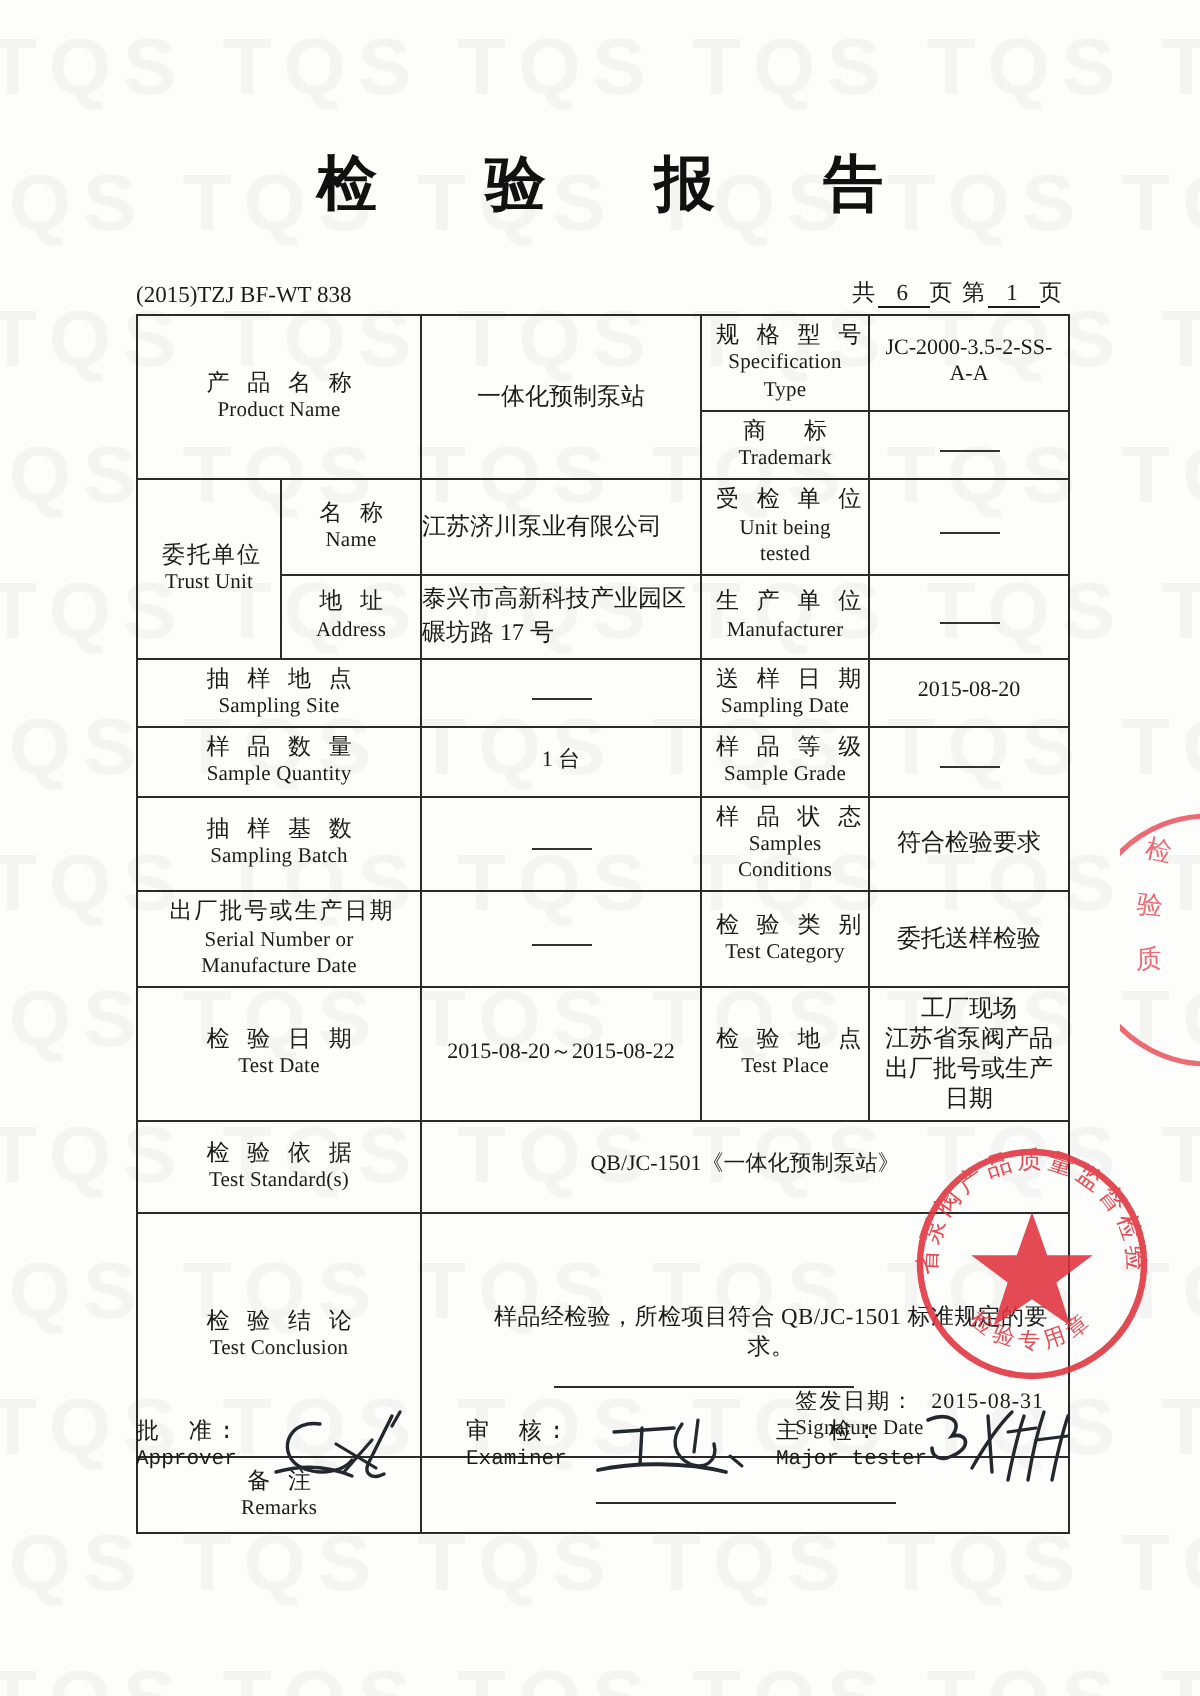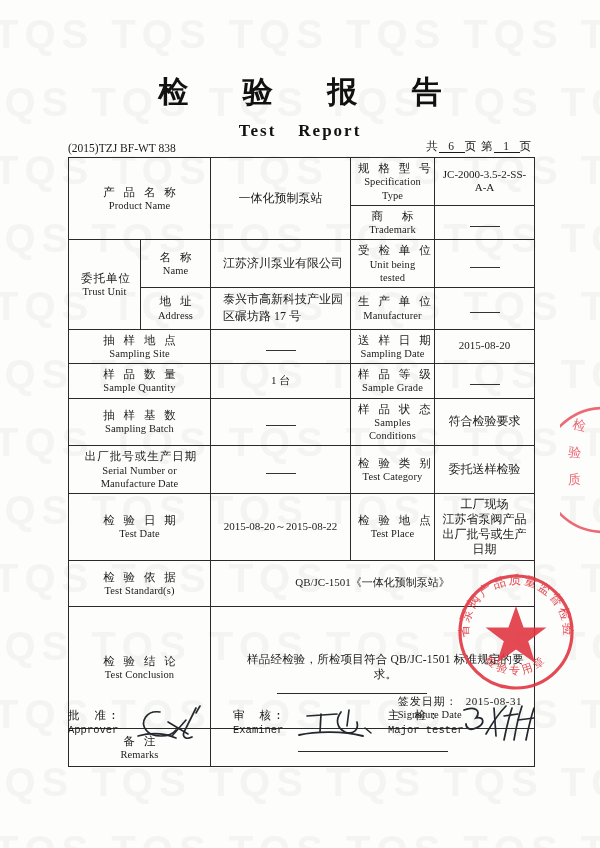--- a/index.html
+++ b/index.html
@@ -109,21 +109,21 @@
   .lbl-en {
     font-size: 10.5px;
     letter-spacing: 0.1px;
   }
   .val {
     font-size: 11.5px;
   }
   .val.cn { font-size: 12px; }
   .val.left {
     text-align: left;
-    padding-left: 12px;
+    padding-left: 0;
     line-height: 1.45;
   }
   .dash {
     display: inline-block;
     width: 30px;
     border-bottom: 1.4px solid #333;
     vertical-align: middle;
     height: 7px;
   }
   td.std-cell {
@@ -230,23 +230,20 @@
     <div class="wm-row" style="margin-left: -6px;">TQS TQS TQS TQS TQS TQS TQS TQS</div>
     <div class="wm-row" style="margin-left: -26px;">TQS TQS TQS TQS TQS TQS TQS TQS</div>
     <div class="wm-row" style="margin-left: -6px;">TQS TQS TQS TQS TQS TQS TQS TQS</div>
     <div class="wm-row" style="margin-left: -26px;">TQS TQS TQS TQS TQS TQS TQS TQS</div>
     <div class="wm-row" style="margin-left: -6px;">TQS TQS TQS TQS TQS TQS TQS TQS</div>
   </div>
 
 <div id="page">
 
   <div class="title-cn">检 验 报 告</div>
-  <div class="title-en">
-    <span>Test</span><span class="gap"></span><span>Report</span>
-  </div>
 
   <div class="idline">
     <span>(2015)TZJ BF-WT 838</span>
     <span class="pages">
       <span>共</span><span class="uline">6</span><span>页 第</span><span class="uline">1</span><span>页</span>
     </span>
   </div>
 
   <table class="rep">
     <colgroup>

